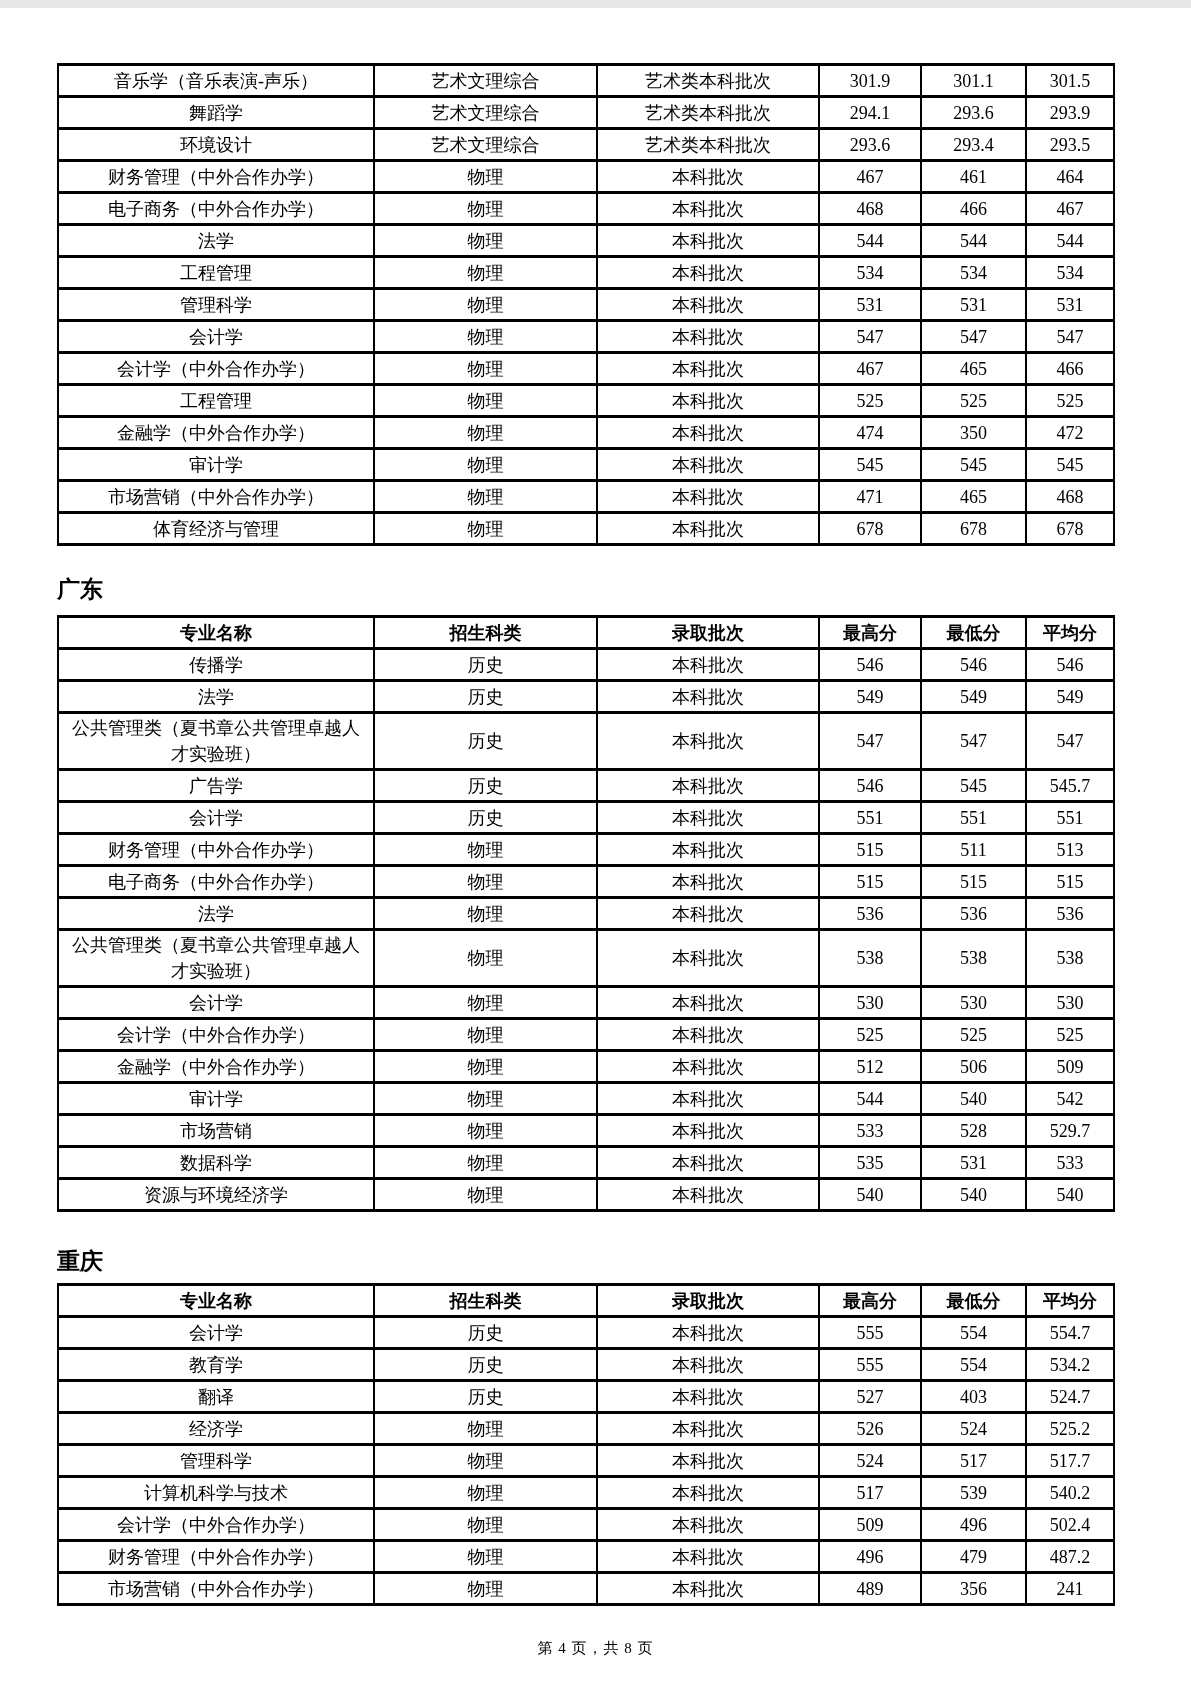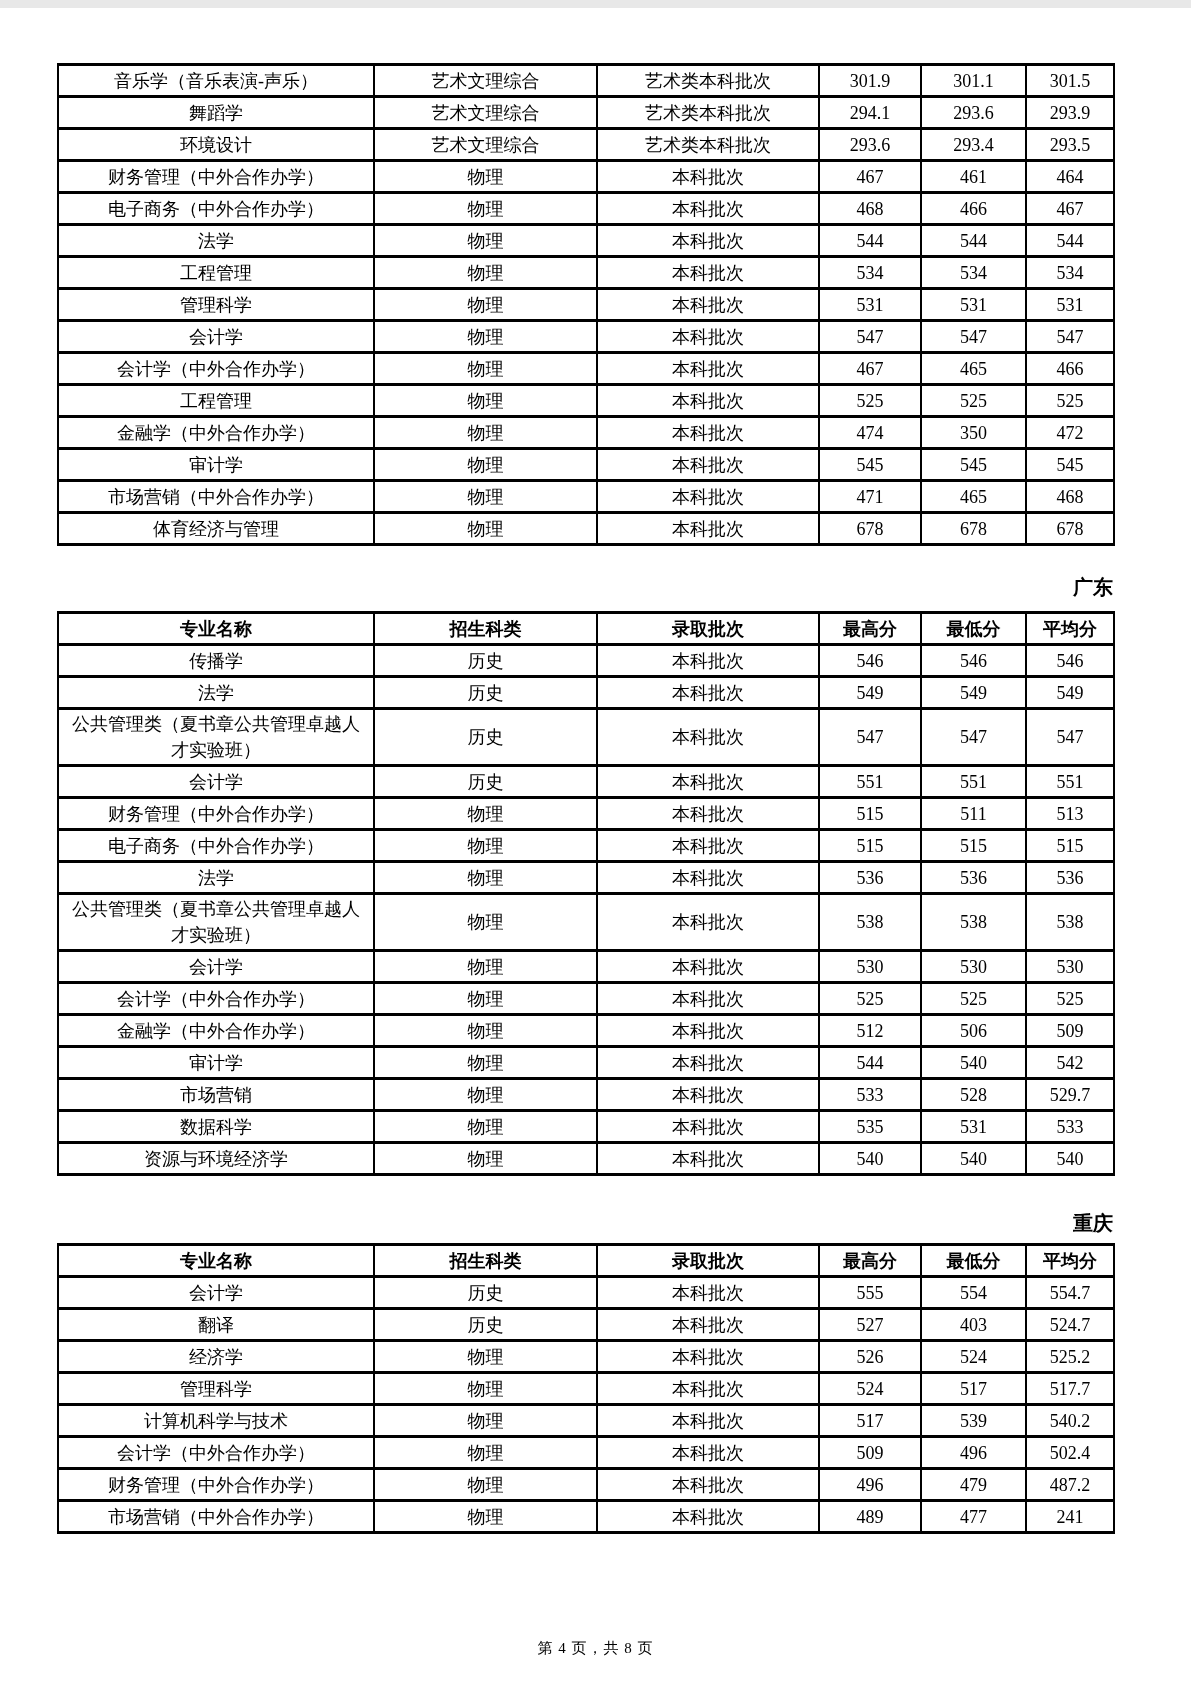--- a/index.html
+++ b/index.html
@@ -36,23 +36,23 @@
     line-height: 26px;
     height: 27px;
     padding: 1px 6px;
     word-break: break-all;
     overflow: hidden;
   }
   table.score-table th {
     font-weight: bold;
   }
   .section-title {
-    text-align: right;
+    text-align: left;
     font-weight: bold;
-    font-size: 20px;
+    font-size: 23px;
     margin: 28px 0 10px 0;
   }
   .section-title.second {
     margin-top: 34px;
     margin-bottom: 6px;
   }
   .footer {
     position: absolute;
     left: 0;
     bottom: 33px;
@@ -239,20 +239,28 @@
           </tr>
           <tr>
             <td>公共管理类（夏书章公共管理卓越人才实验班）</td>
             <td>历史</td>
             <td>本科批次</td>
             <td>547</td>
             <td>547</td>
             <td>547</td>
           </tr>
           <tr>
+            <td>广告学</td>
+            <td>历史</td>
+            <td>本科批次</td>
+            <td>546</td>
+            <td>545</td>
+            <td>545.7</td>
+          </tr>
+          <tr>
             <td>会计学</td>
             <td>历史</td>
             <td>本科批次</td>
             <td>551</td>
             <td>551</td>
             <td>551</td>
           </tr>
           <tr>
             <td>财务管理（中外合作办学）</td>
             <td>物理</td>
@@ -366,20 +374,28 @@
           </tr>
           <tr>
             <td>会计学</td>
             <td>历史</td>
             <td>本科批次</td>
             <td>555</td>
             <td>554</td>
             <td>554.7</td>
           </tr>
           <tr>
+            <td>教育学</td>
+            <td>历史</td>
+            <td>本科批次</td>
+            <td>555</td>
+            <td>554</td>
+            <td>534.2</td>
+          </tr>
+          <tr>
             <td>翻译</td>
             <td>历史</td>
             <td>本科批次</td>
             <td>527</td>
             <td>403</td>
             <td>524.7</td>
           </tr>
           <tr>
             <td>经济学</td>
             <td>物理</td>
@@ -418,21 +434,21 @@
             <td>本科批次</td>
             <td>496</td>
             <td>479</td>
             <td>487.2</td>
           </tr>
           <tr>
             <td>市场营销（中外合作办学）</td>
             <td>物理</td>
             <td>本科批次</td>
             <td>489</td>
-            <td>477</td>
+            <td>356</td>
             <td>241</td>
           </tr>
         </tbody>
     </table>
 
   </div>
 
   <div class="footer">第 4 页，共 8 页</div>
 </div>
 

